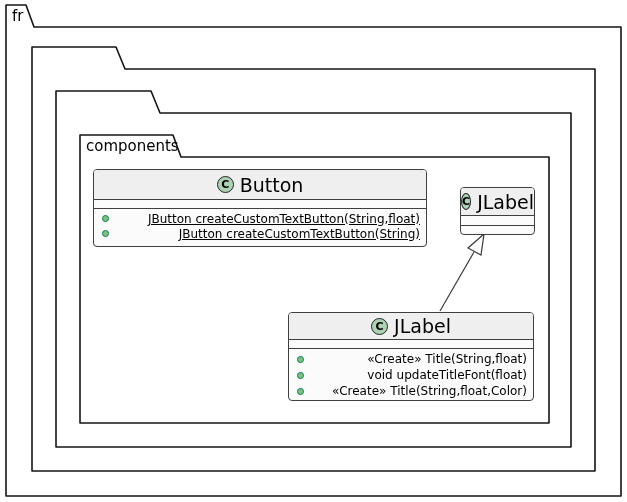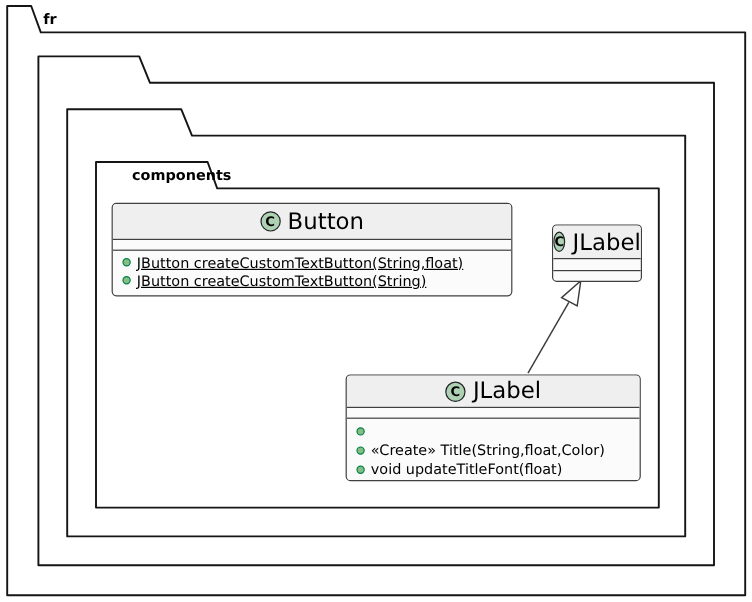--- a/index.html
+++ b/index.html
@@ -32,26 +32,25 @@
     fill: none;
   }
   .shapes-layer .rel-head {
     fill: #ffffff;
     stroke: var(--relation-color, #3b3b3b);
     stroke-width: 1.2;
     stroke-linejoin: miter;
   }
   .pkg-label {
     position: absolute;
-    font-size: 12px;
-    font-weight: bold;
+    font-size: 15px;
+    font-weight: normal;
     color: #000000;
     white-space: nowrap;
     line-height: 16px;
-    margin-left: 24px;
   }
   .class-box {
     position: absolute;
     box-sizing: border-box;
     background: var(--class-body-bg, #FBFBFB);
     border: 1.5px solid var(--class-border, #3f3f3f);
     border-radius: 4px;
     display: flex;
     flex-direction: column;
     overflow: hidden;
@@ -87,22 +86,23 @@
     border-top: 1px solid var(--class-border, #4a4a4a);
     flex: 0 0 auto;
   }
   .compartment.methods {
     padding: 2px 0 2px 0;
     flex: 1 1 auto;
   }
   .member {
     display: flex;
     align-items: center;
-    gap: 5px;
+    gap: 19px;
     padding: 0 6px 0 8px;
+    justify-content: space-between;
   }
   .dot {
     width: 7px;
     height: 7px;
     border-radius: 50%;
     background: var(--visibility-dot-fill, #84BE84);
     border: 1px solid var(--visibility-dot-border, #038048);
     box-sizing: border-box;
     flex: 0 0 auto;
   }
@@ -161,25 +161,26 @@
 
   <div class="class-box" style="left:288px; top:312px; width:246px; height:89px;">
     <div class="class-header" style="height:26px;">
       <span class="circle-c">C</span>
       <span class="class-name">JLabel</span>
     </div>
     <div class="compartment fields" style="height:8px;"></div>
     <div class="compartment methods">
       <div class="member" style="height:16px;">
         <span class="dot"></span>
+        <span class="member-text">«Create» Title(String,float)</span>
+      </div>
+      <div class="member" style="height:16px;">
+        <span class="dot"></span>
+        <span class="member-text">void updateTitleFont(float)</span>
       </div>
       <div class="member" style="height:16px;">
         <span class="dot"></span>
         <span class="member-text">«Create» Title(String,float,Color)</span>
-      </div>
-      <div class="member" style="height:16px;">
-        <span class="dot"></span>
-        <span class="member-text">void updateTitleFont(float)</span>
       </div>
     </div>
   </div>
 
 </div>
 
 </body></html>

